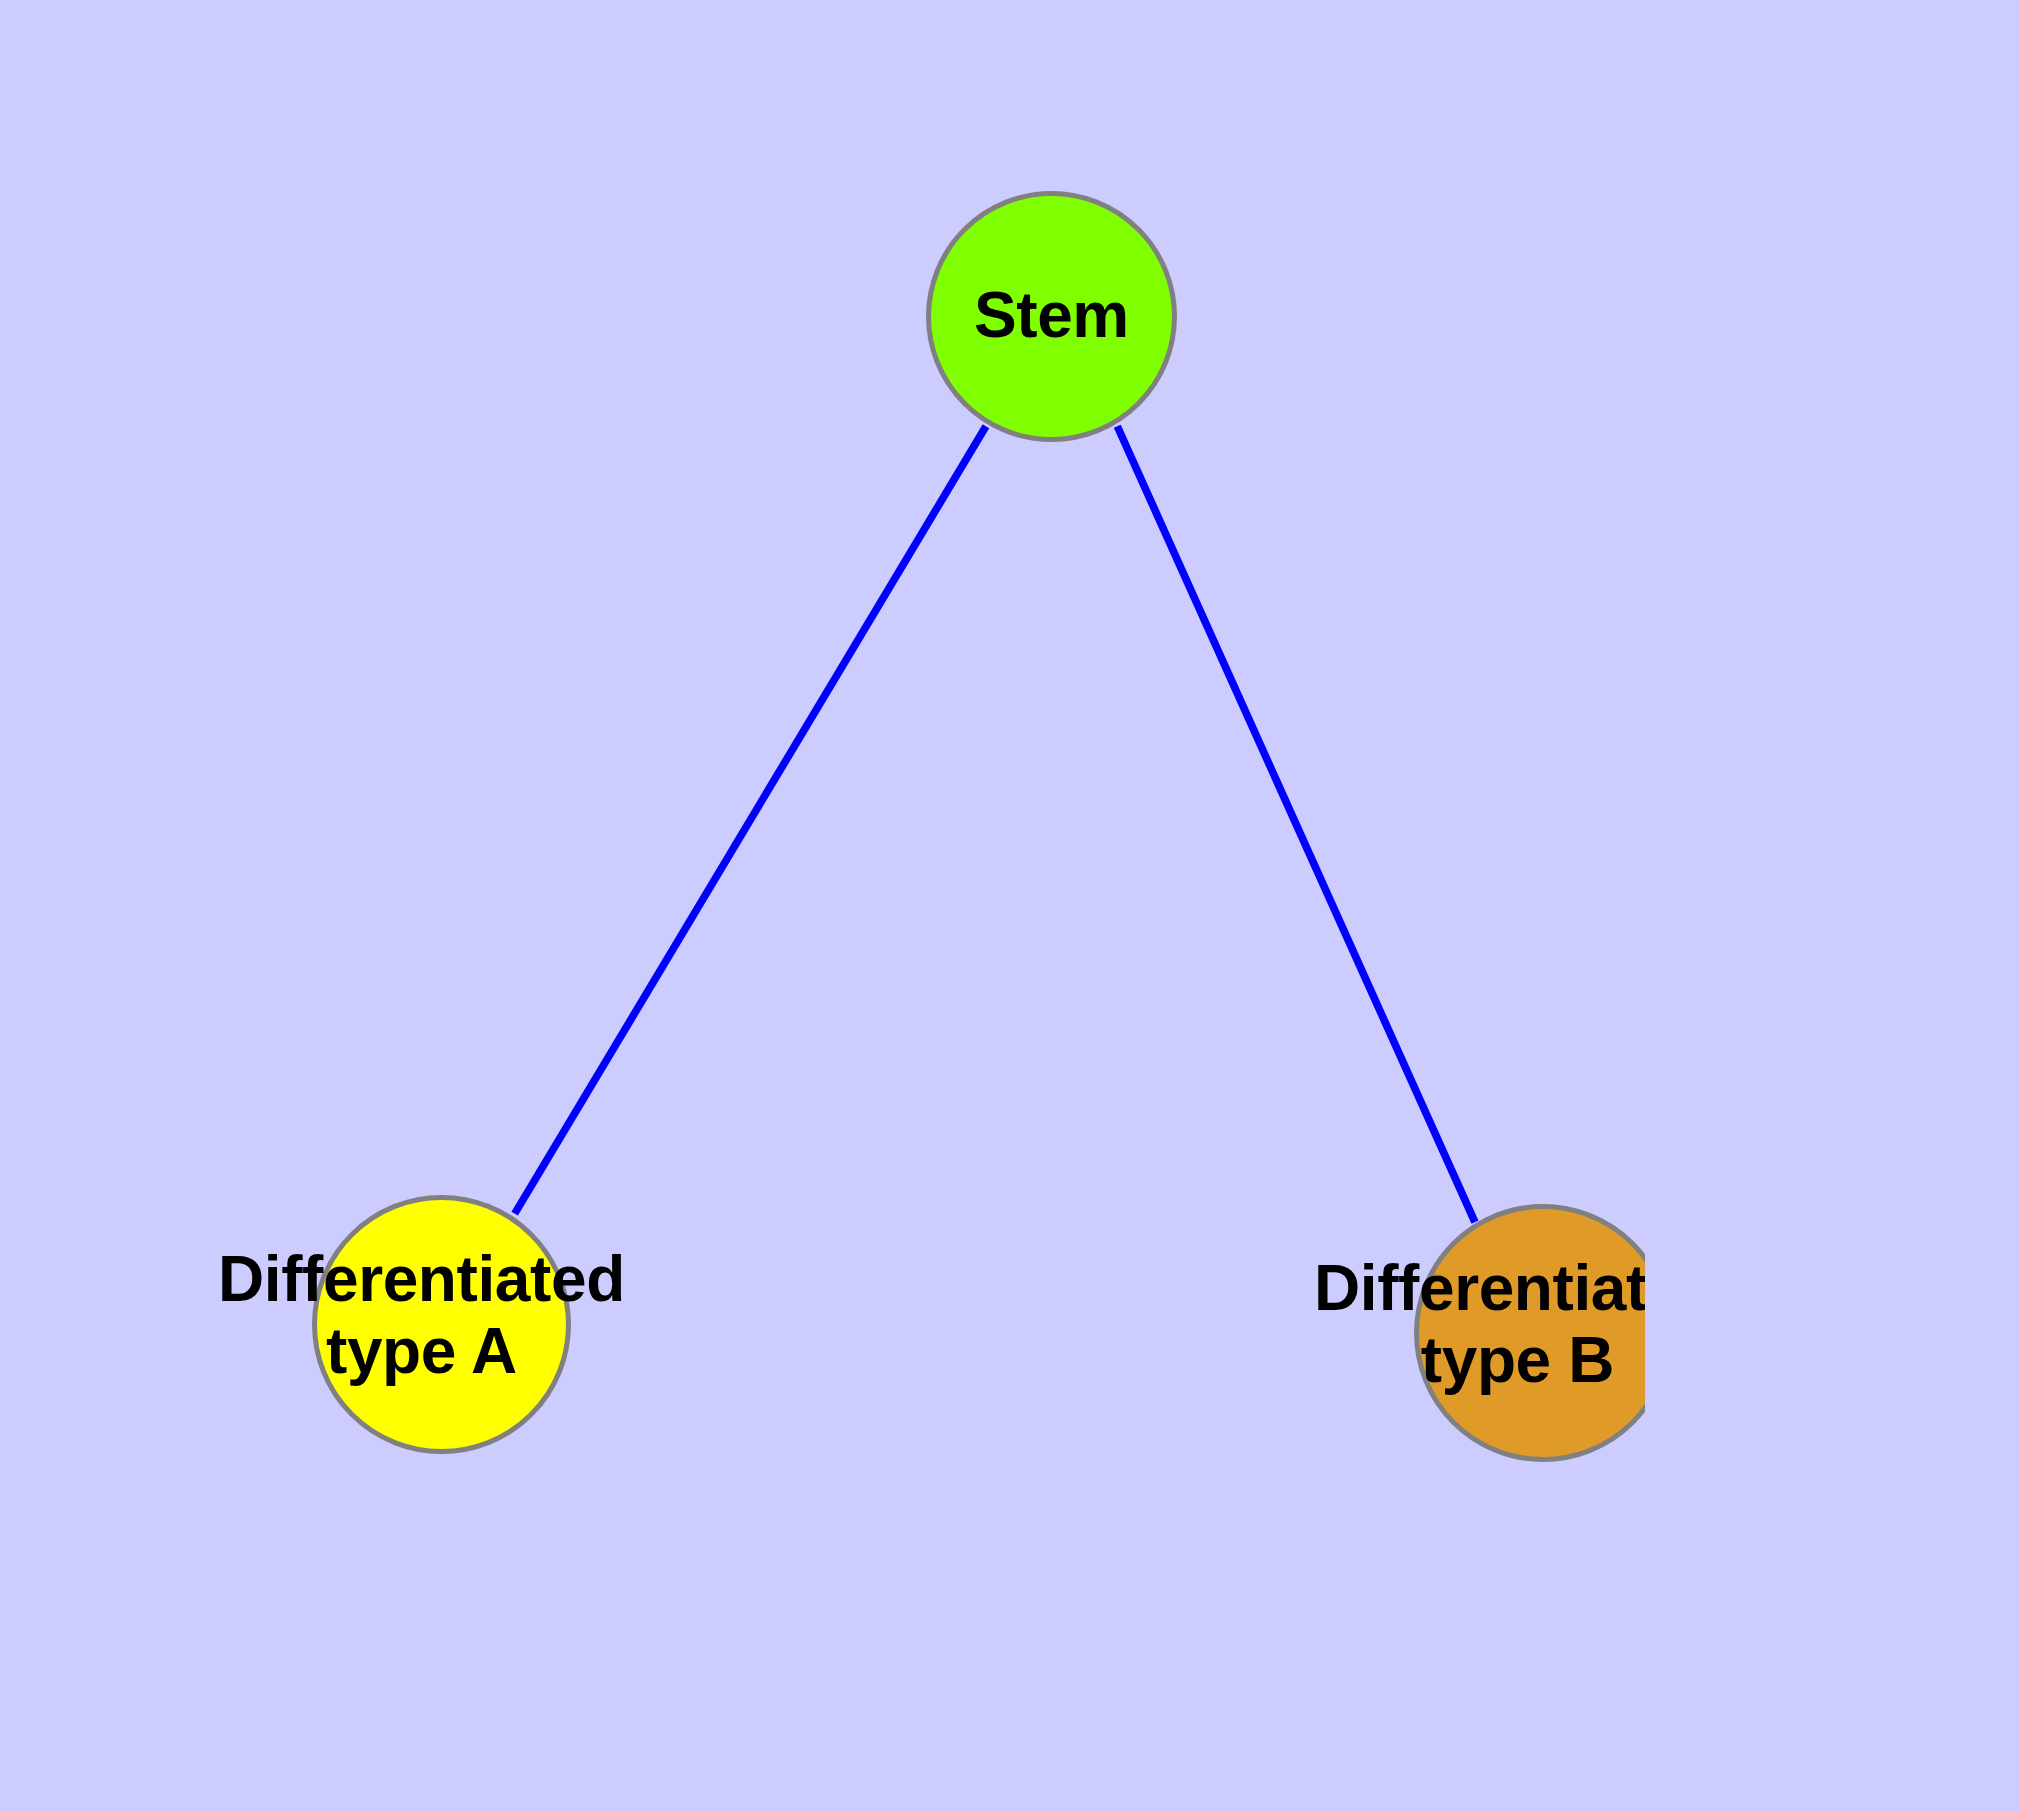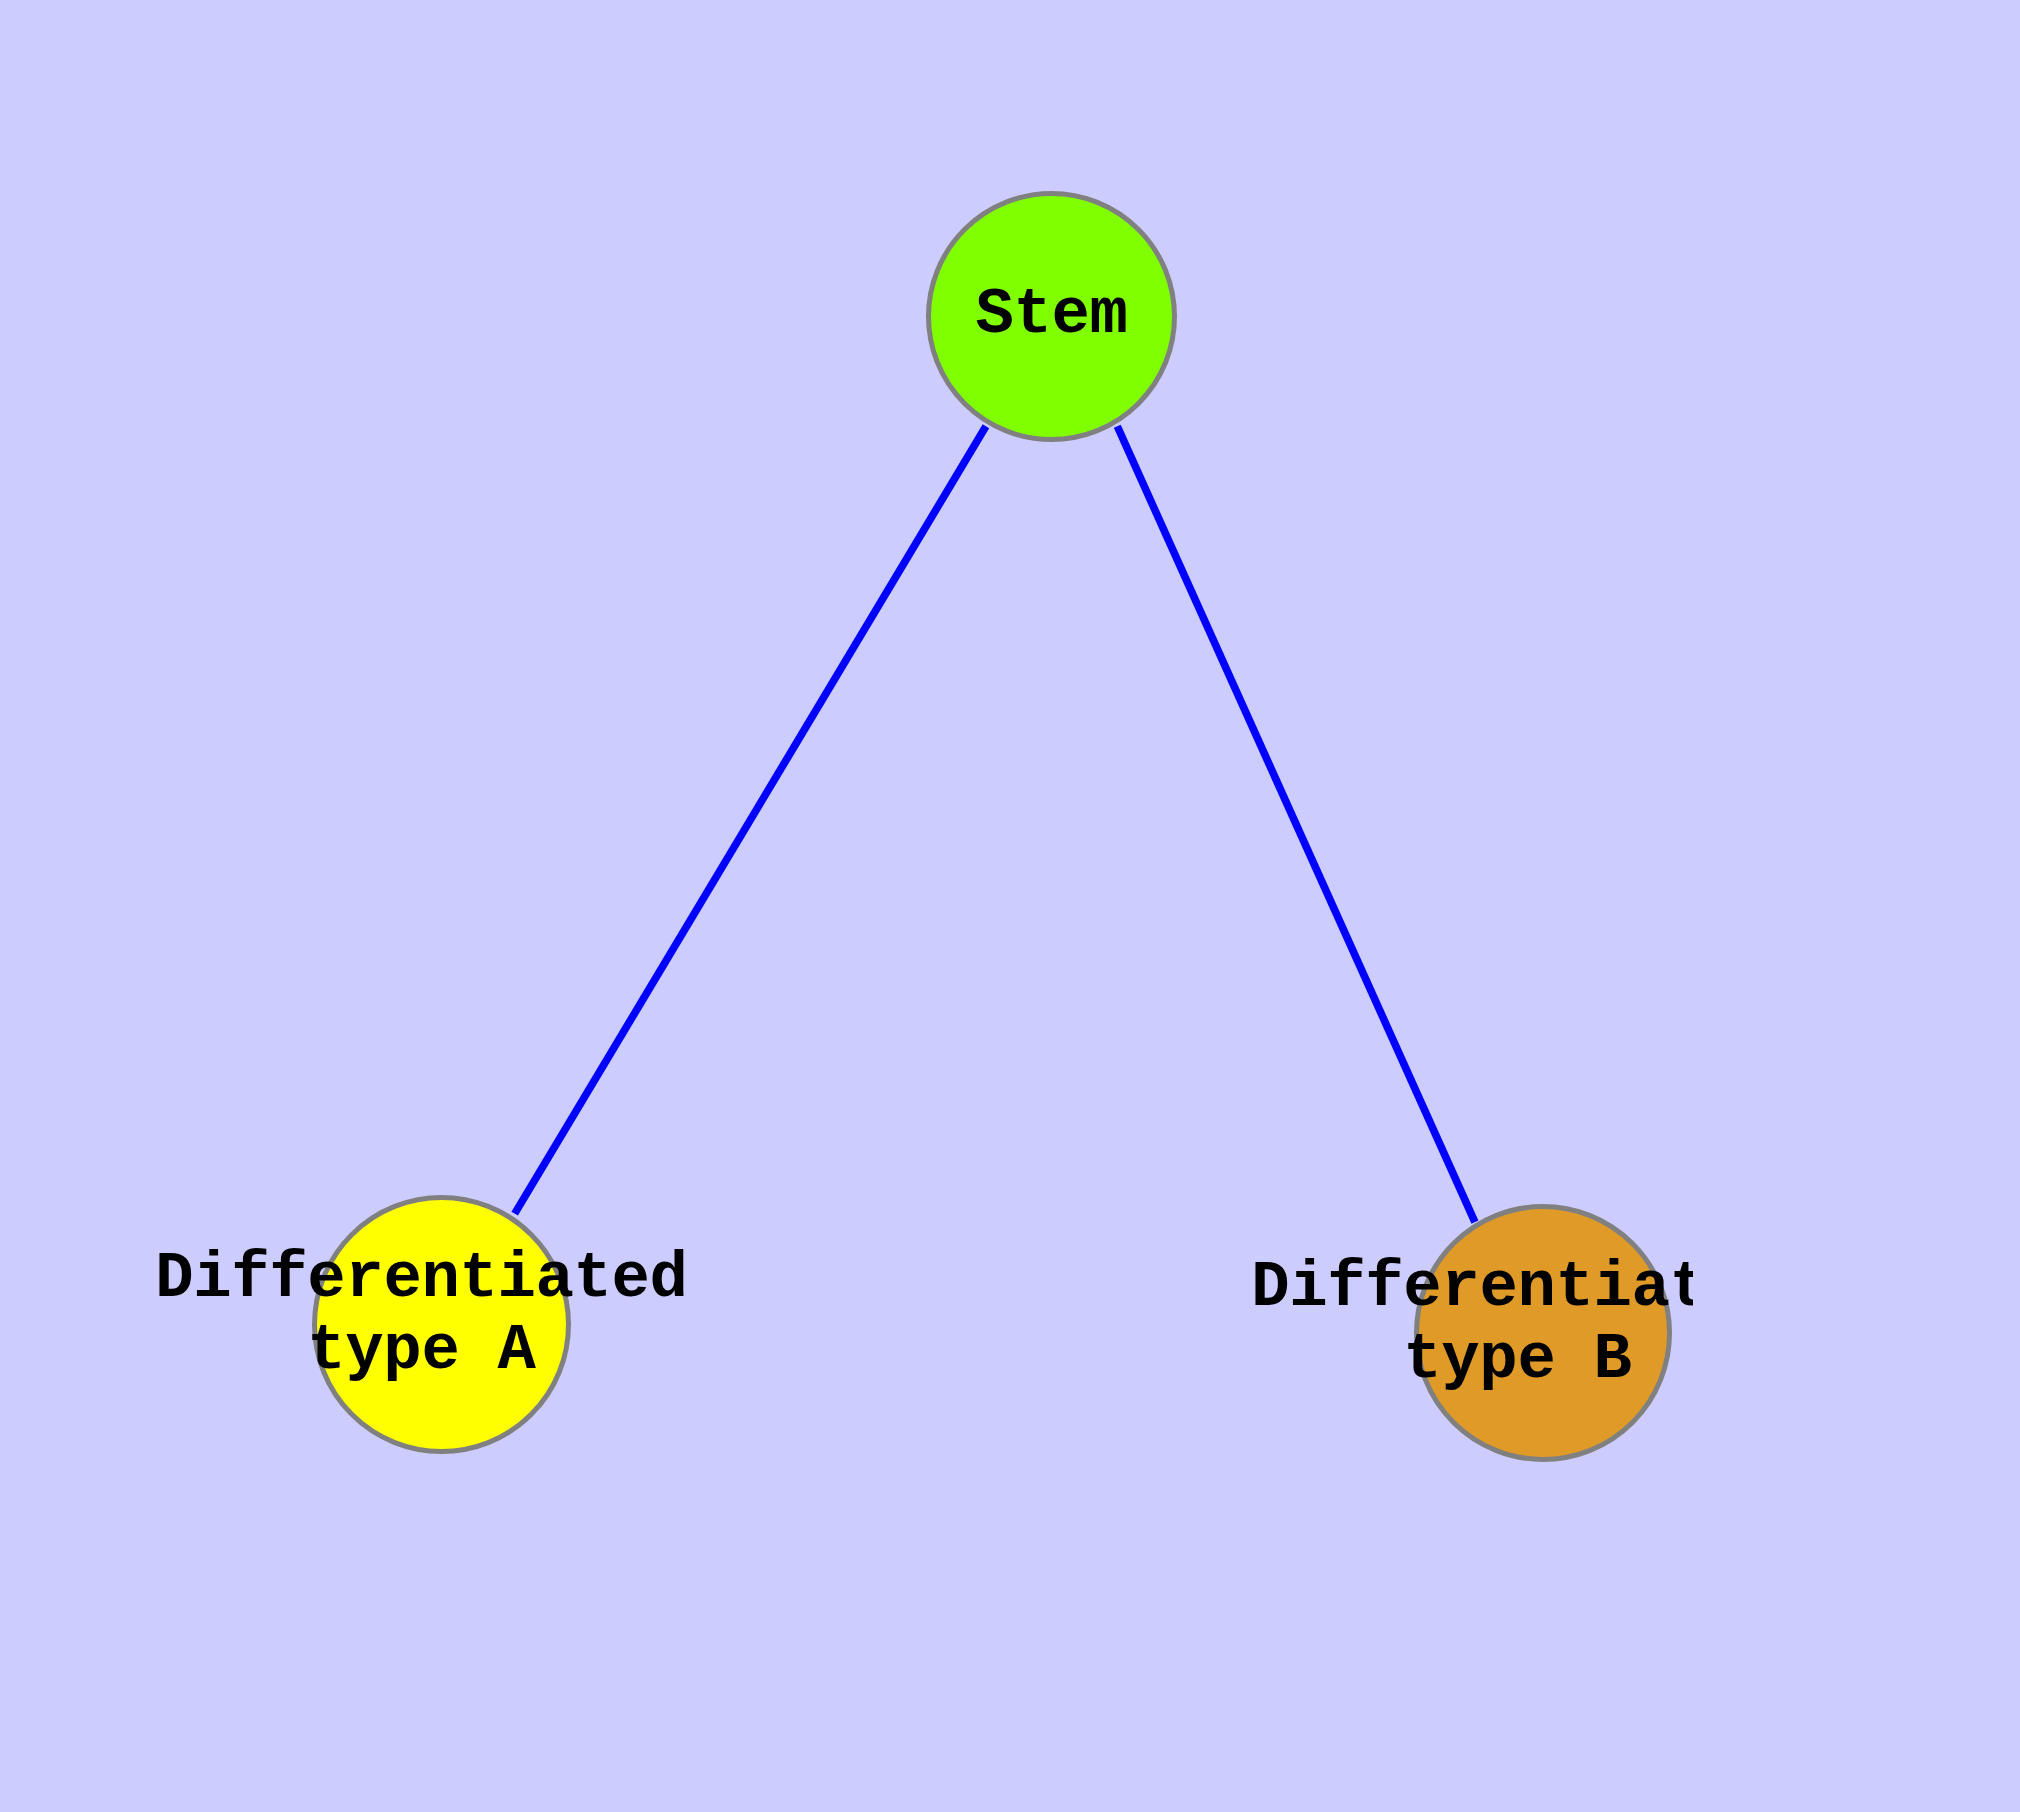--- a/index.html
+++ b/index.html
@@ -5,22 +5,21 @@
   html, body {
     margin: 0;
     padding: 0;
     background: #ccccff;
   }
   #canvas {
     position: relative;
     width: 1645px;
     height: 1812px;
     overflow: hidden;
-    font-family: Liberation Mono, monospace;
-    padding-left: 48px;
+    font-family: Liberation Sans, sans-serif;
   }
   #bg-rect {
     position: absolute;
     left: 0; top: 0;
     width: 2021px;
     height: 1812px;
     background: #ccccff;
   }
   #edge-layer {
     position: absolute;

